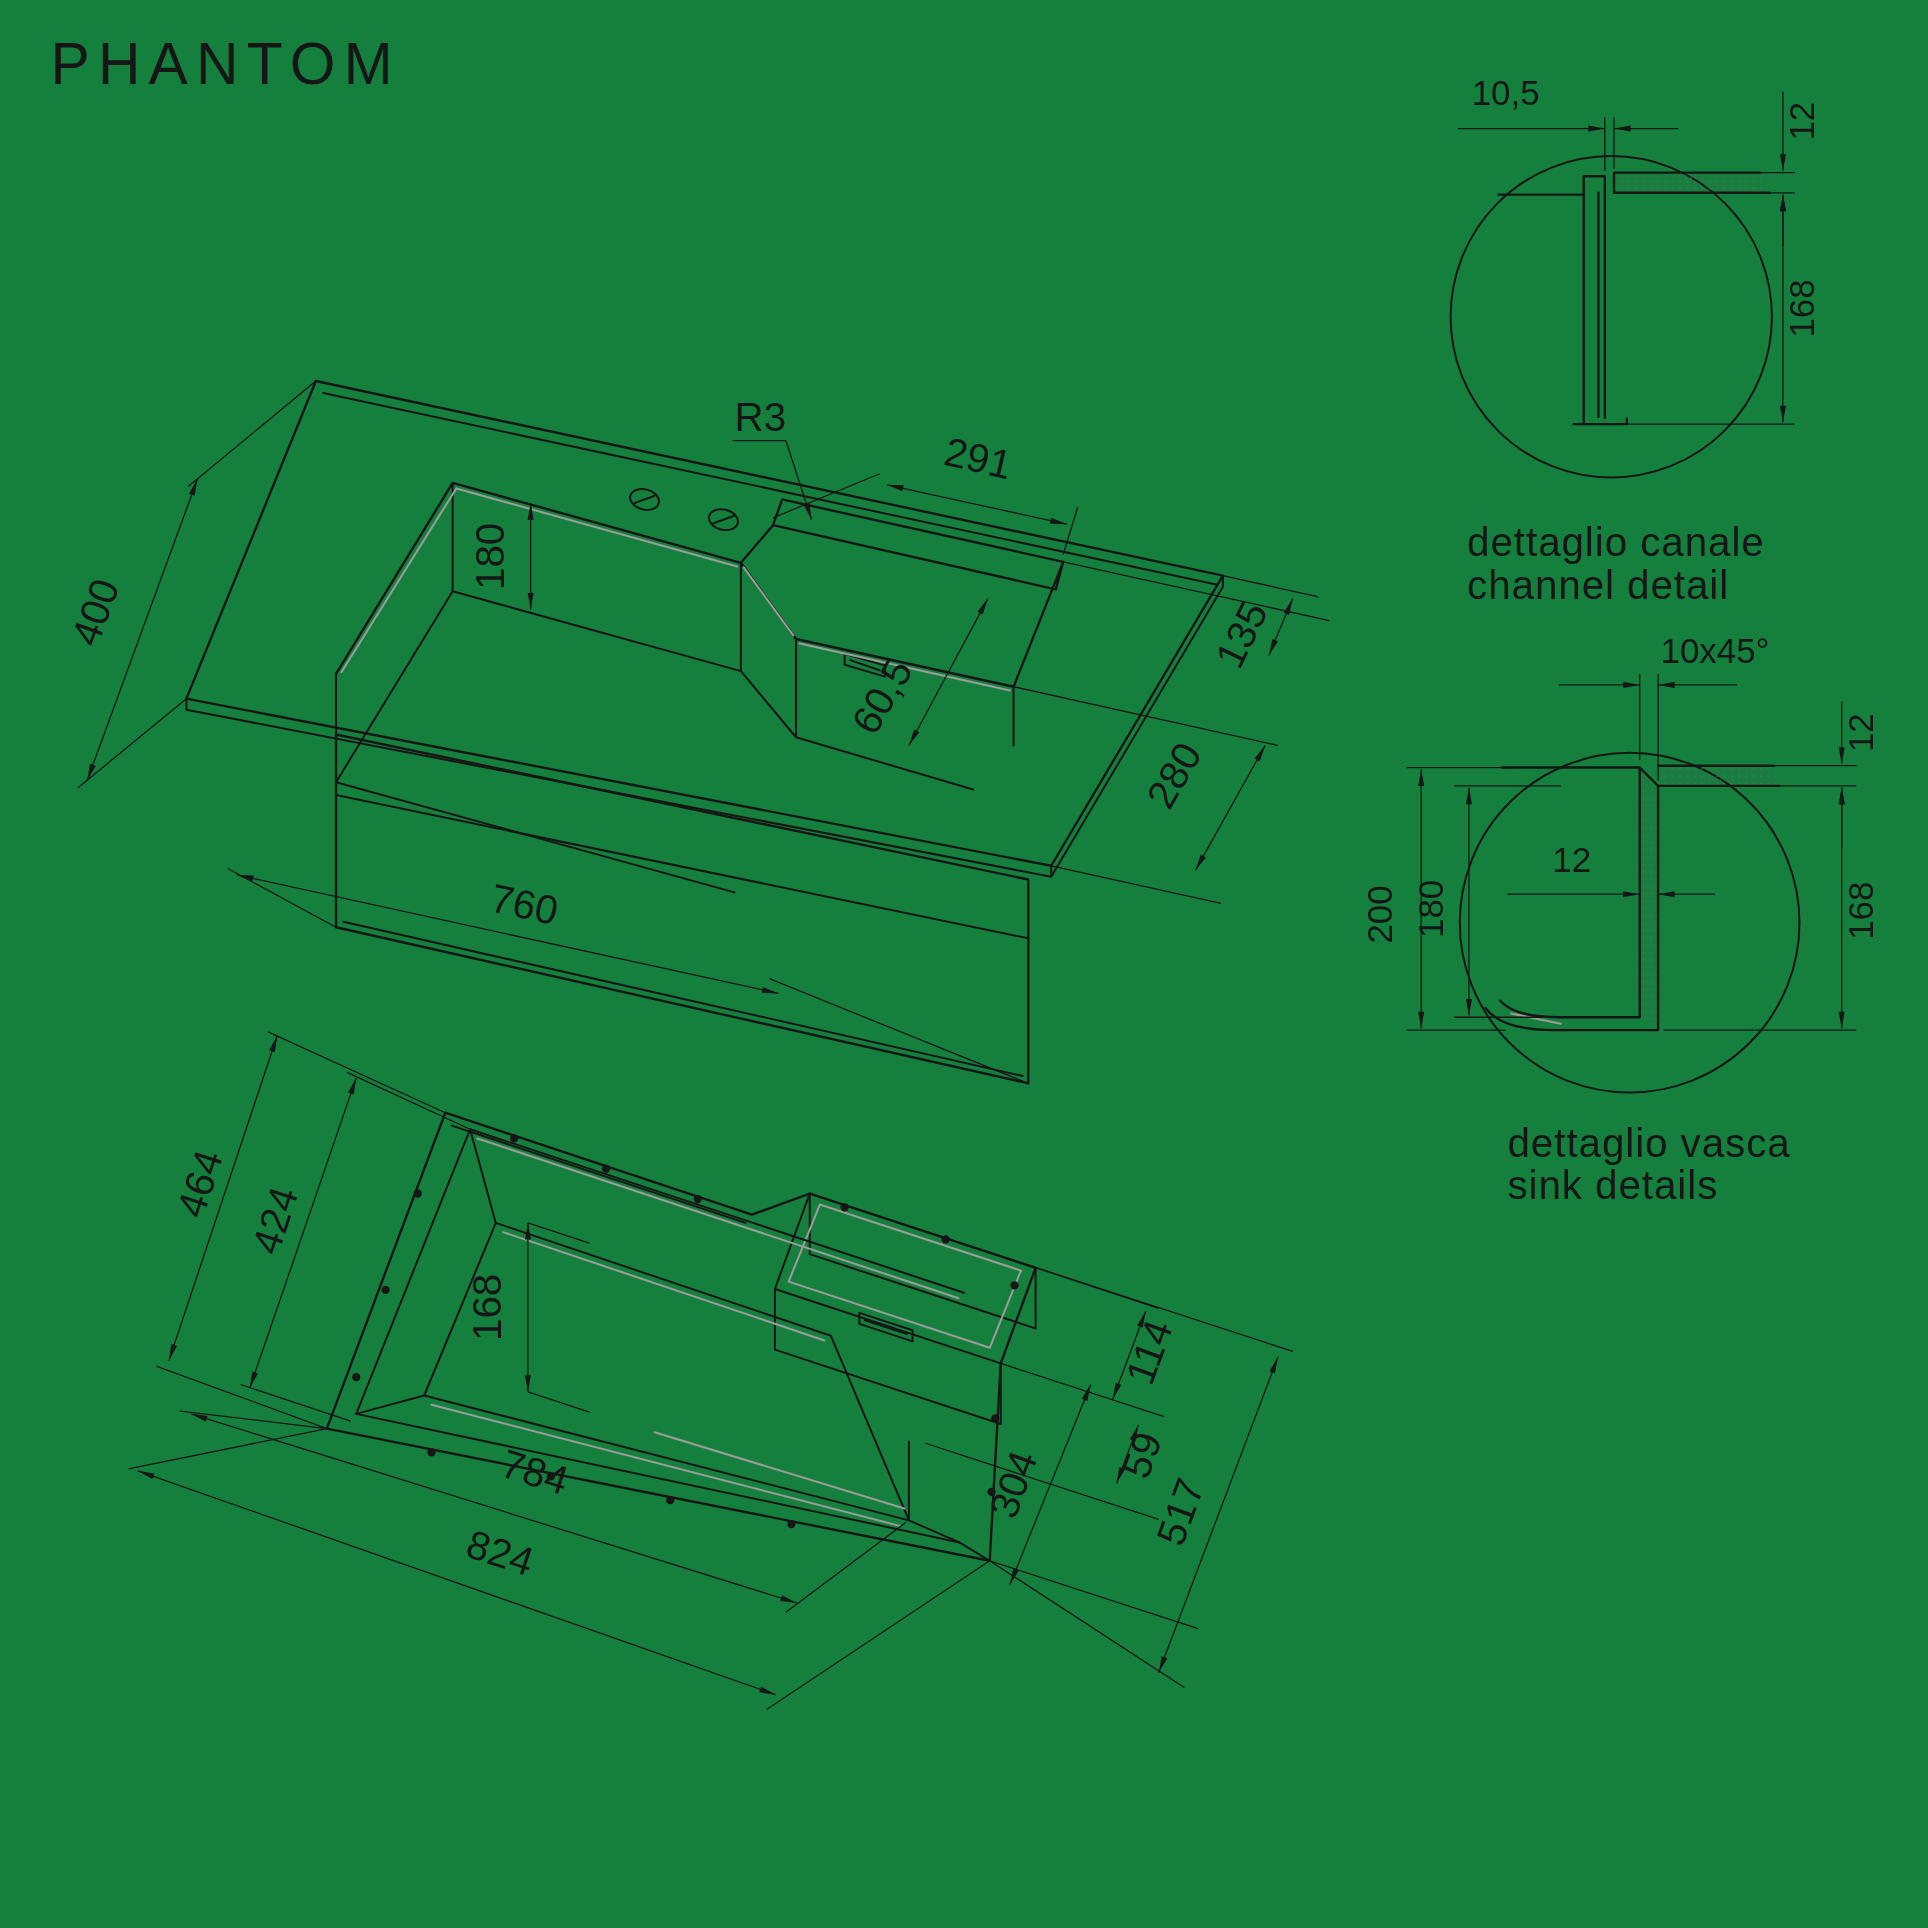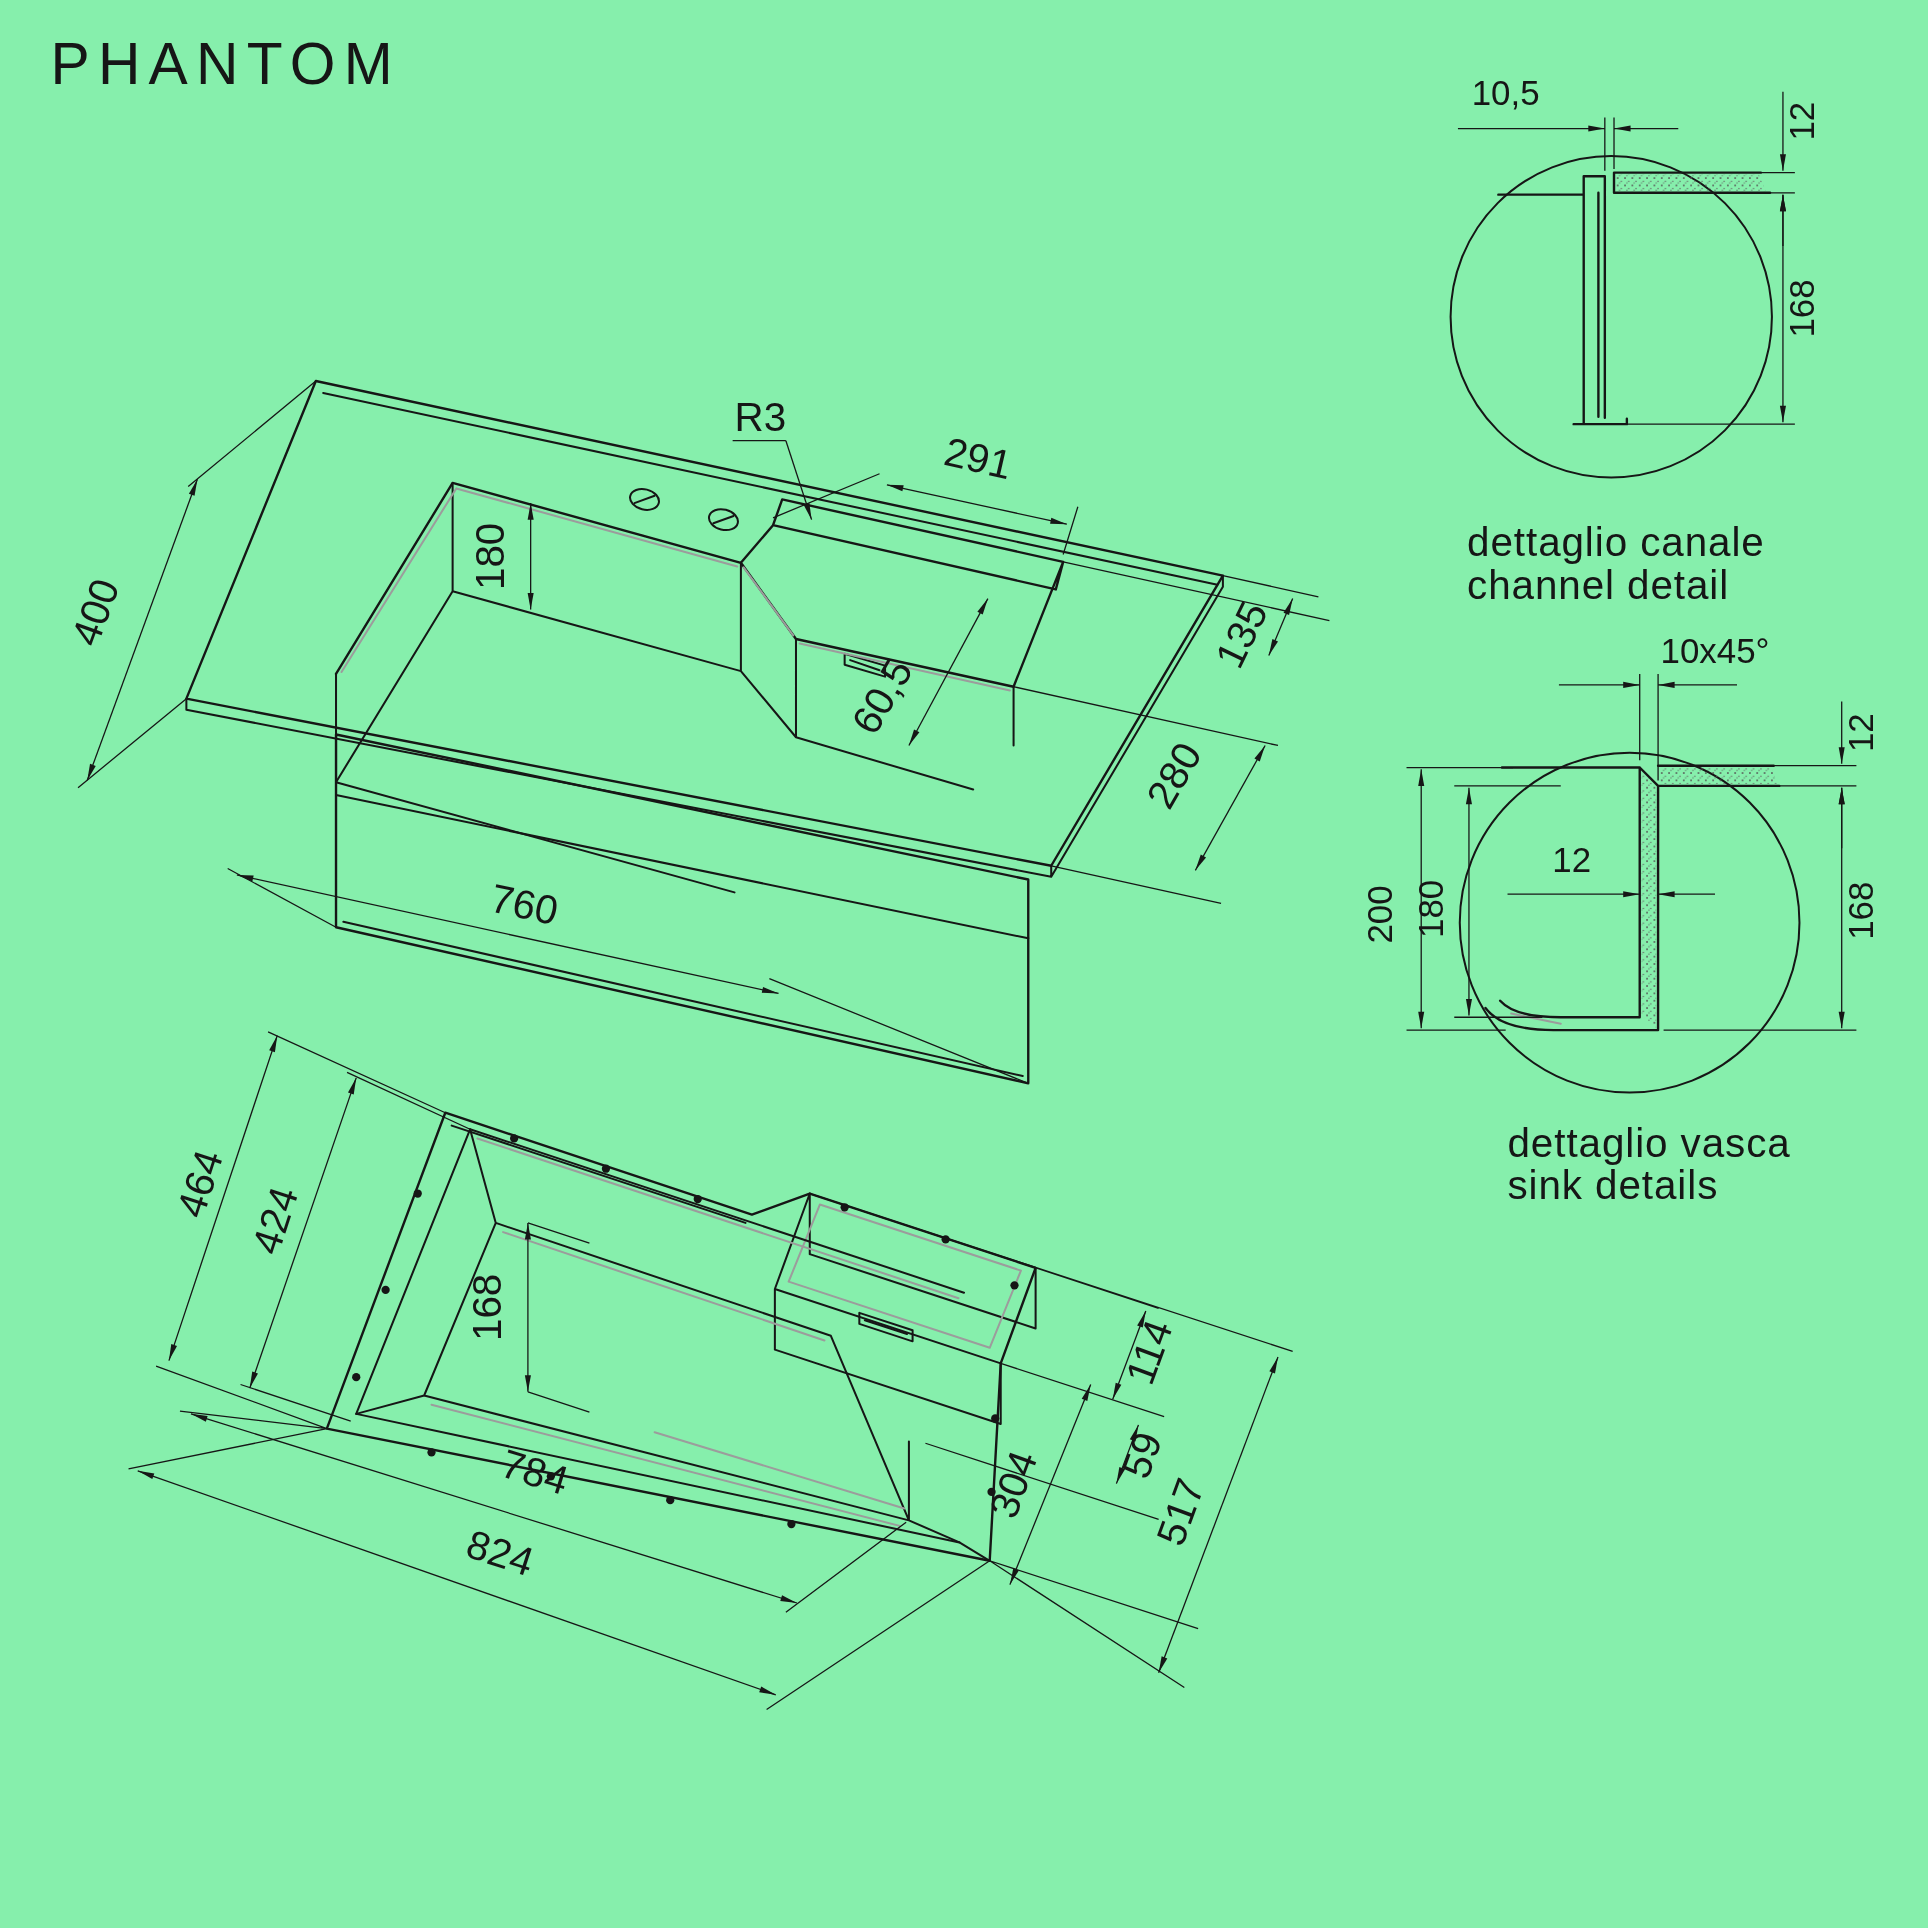--- a/index.html
+++ b/index.html
@@ -1,16 +1,16 @@
 <!DOCTYPE html>
 <html style="font-size:14.7px"><head>
 <meta charset="utf-8">
 <style>
   html,body{margin:0;padding:0;background:#ffffff;}
-  .page{width:1928px;height:1928px;position:relative;background:#86efac;}
+  .page{width:1928px;height:1928px;position:relative;background:#15803d;}
   svg{display:block;}
   svg text{font-family:"Liberation Sans","DejaVu Sans",sans-serif;fill:#161616;}
   .t-title{font-size:64px;letter-spacing:9px;}
   .t-dim{font-size:44px;}
   .t-dims{font-size:38px;}
   .t-cap{font-size:44px;letter-spacing:1px;}
   .ln{stroke:#161616;stroke-width:2.6;fill:none;stroke-linejoin:round;stroke-linecap:round;}
   .ln2{stroke:#161616;stroke-width:2.2;fill:none;stroke-linejoin:round;stroke-linecap:round;}
   .gray{stroke:#9c9c9c;stroke-width:2.2;fill:none;stroke-linecap:round;}
   .dim{stroke:#161616;stroke-width:1.4;fill:none;}

